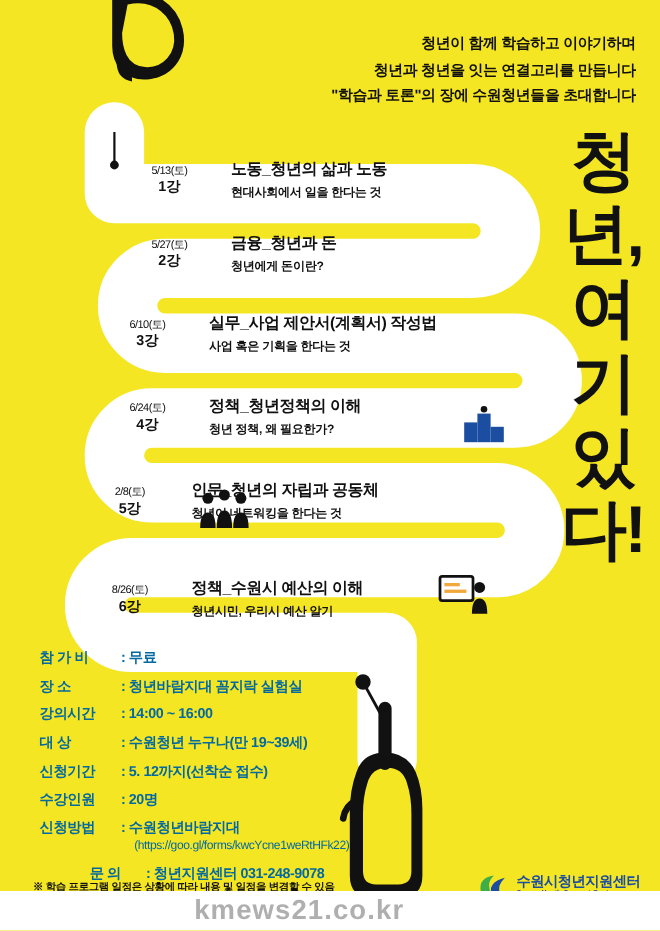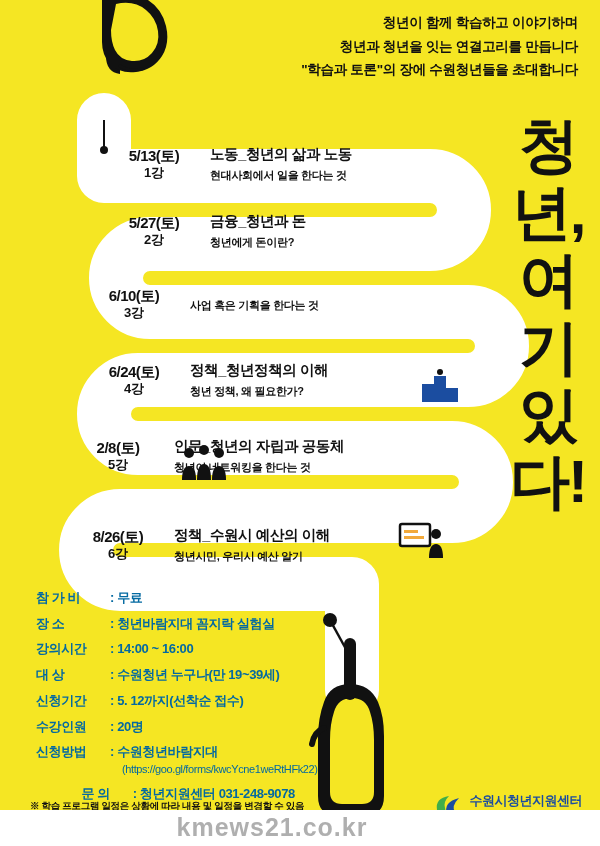--- a/index.html
+++ b/index.html
@@ -12,21 +12,21 @@
   .poster{
     position:relative;
     width:600px;height:846px;
     background:#f5e623;
     overflow:hidden;
   }
 
   
   .header{
     position:absolute;
-    top:11px;right:22px;
+    top:28px;right:22px;
     text-align:right;
     color:#111;
     font-size:13.5px;
     line-height:1.75;
     font-weight:700;
     letter-spacing:-0.3px;
   }
   .header .hl{display:block;white-space:nowrap;}
 
   
@@ -69,21 +69,21 @@
     height:56px;
     display:flex;
     align-items:center;
   }
   .c-date{
     width:92px;
     text-align:center;
     color:#111;
     line-height:1.25;
   }
-  .c-date .d{font-size:15px;font-weight:700;letter-spacing:-0.5px;}
+  .c-date .d{font-size:10px;font-weight:400;letter-spacing:-0.5px;}
   .c-date .n{font-size:13px;font-weight:700;}
   .c-text{
     margin-left:10px;
     color:#111;
     line-height:1.35;
   }
   .c-title{font-size:14.5px;font-weight:900;letter-spacing:-0.4px;white-space:nowrap;}
   .c-title .thin{font-weight:700;}
   .c-sub{font-size:11px;font-weight:600;margin-top:3px;letter-spacing:-0.3px;white-space:nowrap;}
 
@@ -224,20 +224,21 @@
       <div class="c-sub">청년에게 돈이란?</div>
     </div>
   </div>
 
   <div class="course row3">
     <div class="c-date">
       <div class="d">6/10(토)</div>
       <div class="n">3강</div>
     </div>
     <div class="c-text">
+      <div class="c-title"><span>실무_</span><span class="thin">사업 제안서(계획서) 작성법</span></div>
       <div class="c-sub">사업 혹은 기획을 한다는 것</div>
     </div>
   </div>
 
   <div class="course row4">
     <div class="c-date">
       <div class="d">6/24(토)</div>
       <div class="n">4강</div>
     </div>
     <div class="c-text">

